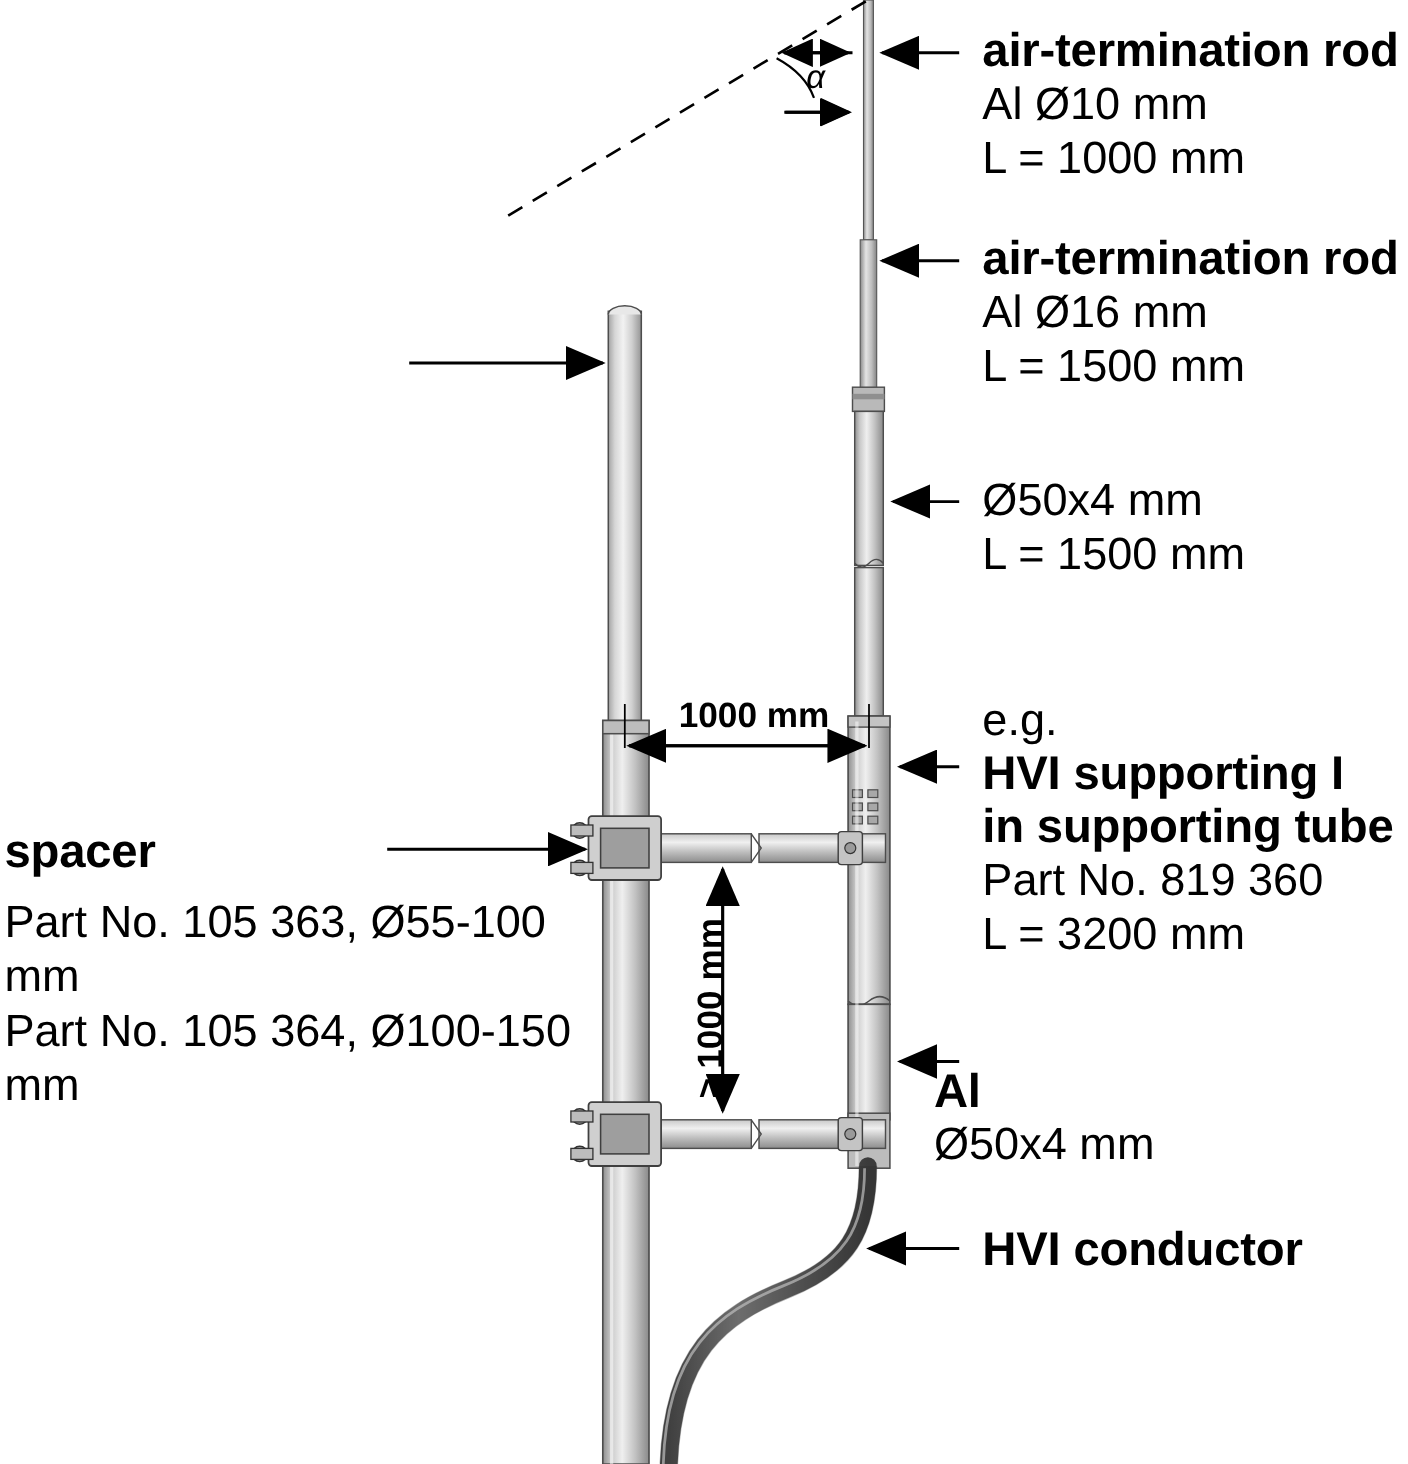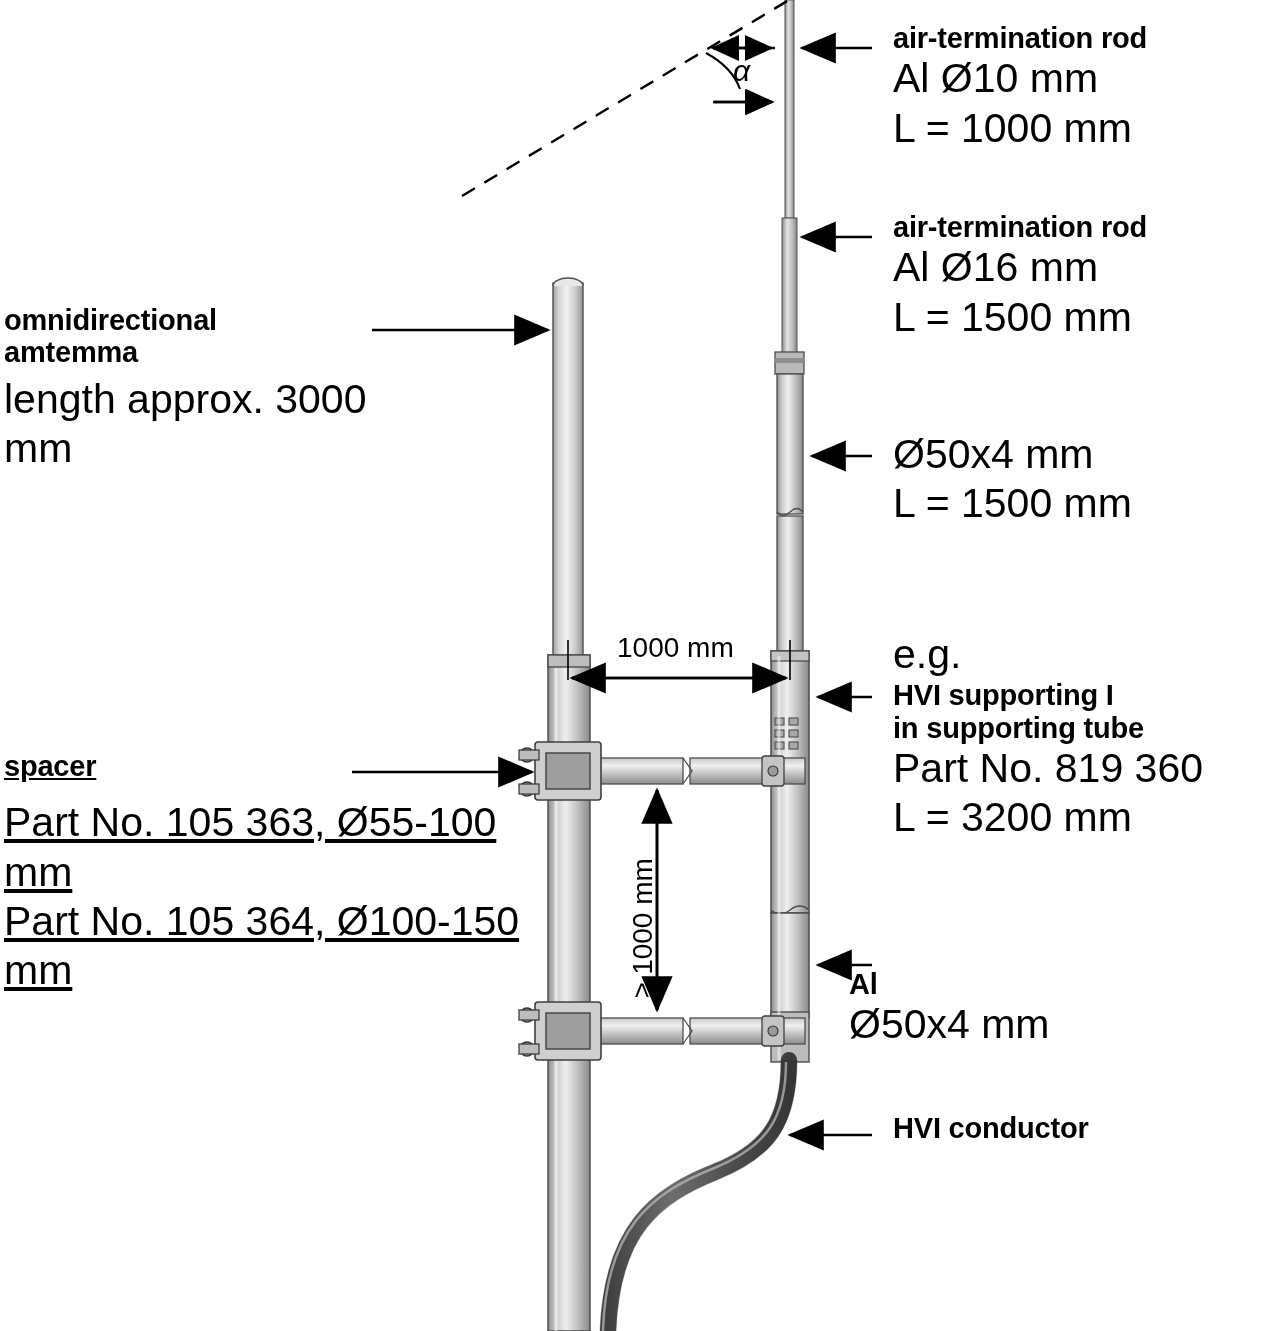--- a/index.html
+++ b/index.html
@@ -1,22 +1,22 @@
 <!DOCTYPE html>
 <html><head>
 <meta charset="utf-8">
 <style>
   html,body{margin:0;padding:0;background:#ffffff;}
   body{width:1280px;height:1331px;position:relative;overflow:hidden;
        font-family:"Liberation Sans", sans-serif;color:#000;}
   #stage{position:absolute;left:0;top:0;width:1280px;height:1331px;}
   .lbl{position:absolute;}
-  .t-title{font-size:29px;font-weight:bold;line-height:1.12;letter-spacing:-0.2px;}
+  .t-title{font-size:43px;font-weight:bold;line-height:1.12;letter-spacing:-0.2px;}
   .t-sub{font-size:41px;font-weight:400;line-height:1.2;}
-  .t-dim{font-size:28px;font-weight:400;}
+  .t-dim{font-size:32px;font-weight:700;}
   .t-alpha{font-size:30px;font-style:italic;}
   svg{position:absolute;left:0;top:0;}
   .vert{writing-mode:vertical-rl;transform:rotate(180deg);}
 </style>
 </head>
 <body>
 
 <div id="stage">
 
   <svg width="1280" height="1331" viewBox="0 0 1280 1331">
@@ -194,27 +194,22 @@
 
   <div class="lbl" style="left:849px;top:940px;margin-top:28px;">
     <div class="t-title">Al</div>
     <div class="t-sub">Ø50x4 mm</div>
   </div>
 
   <div class="lbl" style="left:893px;top:1112px;">
     <div class="t-title">HVI conductor</div>
   </div>
 
-  <div class="lbl" style="left:4px;top:304px;width:430px;">
-    <div class="t-title">omnidirectional</div>
-    <div class="t-title">amtemma</div>
-    <div class="t-sub" style="margin-top:6px;">length approx. 3000 mm</div>
-  </div>
-
-  <div class="lbl" style="left:4px;top:750px;width:540px;text-decoration:underline;">
+
+  <div class="lbl" style="left:4px;top:750px;width:540px;">
     <div class="t-title">spacer</div>
     <div class="t-sub" style="margin-top:16px;">Part No. 105 363, Ø55-100 mm</div>
     <div class="t-sub">Part No. 105 364, Ø100-150 mm</div>
   </div>
 
   <div class="lbl t-alpha" style="left:733px;top:54px;">α</div>
 
   <div class="lbl t-dim" style="left:617px;top:632px;">1000 mm</div>
 
   <div class="lbl t-dim vert" style="left:627px;top:808px;height:190px;">≥ 1000 mm</div>

